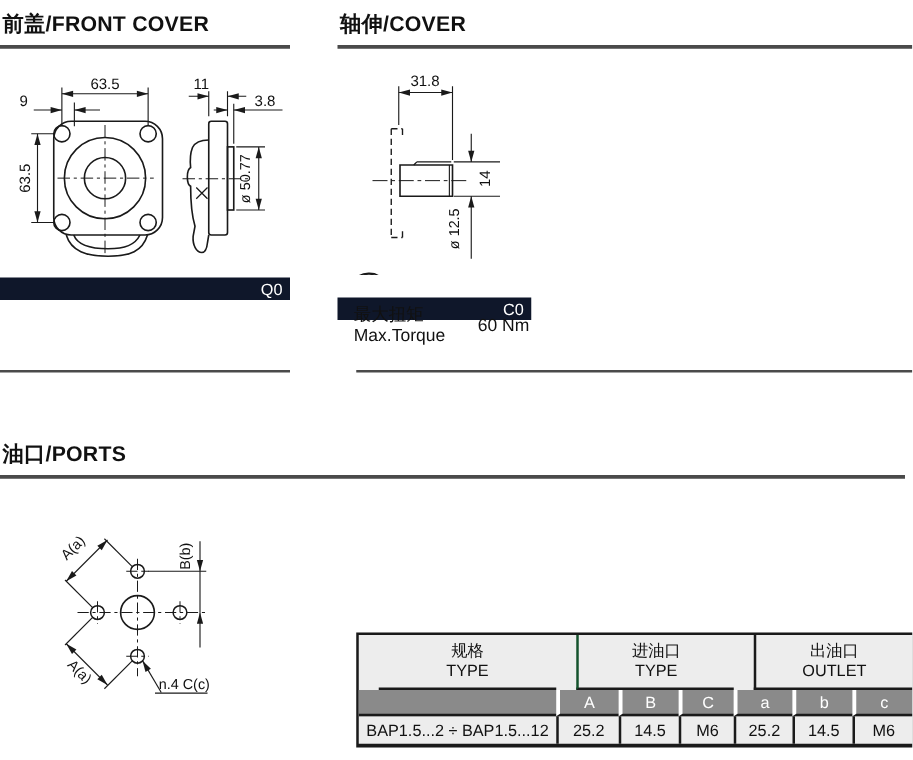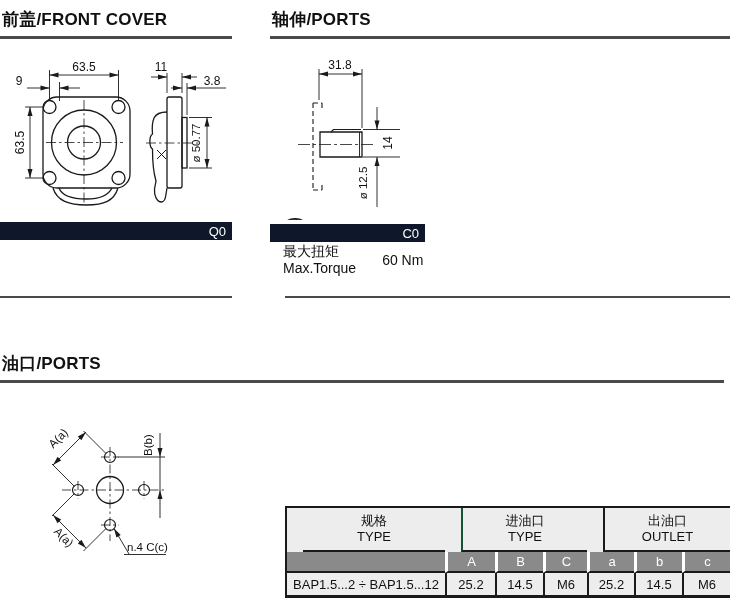--- a/index.html
+++ b/index.html
@@ -11,21 +11,21 @@
        border-bottom:3px solid #4a4a4a;padding:0 0 5px 2px;box-sizing:border-box;}
   #hdr-front{left:0;top:8px;width:232px;}
   #hdr-shafts{left:270px;top:8px;width:460px;}
   #hdr-ports{left:0;top:352px;width:724px;}
 
   
   .tagbar{position:absolute;height:18px;background:#0f172a;color:#fff;font-size:13px;
           display:flex;align-items:center;justify-content:flex-end;
           padding-right:6px;box-sizing:border-box;}
   #bar-q{left:0;top:222px;width:232px;}
-  #bar-c{left:270px;top:224px;width:155px;}
+  #bar-c{left:270px;top:238px;width:155px;}
   #bar-e{left:0;top:577px;width:232px;}
 
   
   .rule{position:absolute;height:2px;background:#4a4a4a;}
   #rule-left{left:0;top:296px;width:232px;}
   #rule-right{left:285px;top:296px;width:445px;}
 
   
   .torque{position:absolute;left:283px;top:243px;display:flex;align-items:center;
           gap:26px;font-size:14px;}
@@ -60,21 +60,21 @@
 
   <svg style="position:absolute;width:0;height:0" aria-hidden="true">
     <defs>
       <marker id="arr" viewBox="0 0 10 7" refX="9.5" refY="3.5" markerWidth="10" markerHeight="7" orient="auto-start-reverse" markerUnits="userSpaceOnUse">
         <path d="M0.5,1 L9.5,3.5 L0.5,6 Z" fill="#1a1a1a"></path>
       </marker>
     </defs>
   </svg>
 
   <div class="hdr" id="hdr-front">前盖/FRONT COVER</div>
-  <div class="hdr" id="hdr-shafts">轴伸/PORTS</div>
+  <div class="hdr" id="hdr-shafts">轴伸/COVER</div>
   <div class="hdr" id="hdr-ports">油口/PORTS</div>
 
   <svg id="svg-front" class="drw" viewBox="0 0 232 165">
     <g stroke="#1a1a1a" fill="none" stroke-width="1.3">
       <rect x="43" y="42" width="87" height="91" rx="14"></rect>
       <path d="M53,133 C57,146 69,150 86.5,150 C104,150 114,146 118,133"></path>
       <path d="M59,133 C62,141 73,144 86.5,144 C100,144 108,141 112,133"></path>
       <circle cx="49.5" cy="52" r="6.5"></circle>
       <circle cx="118.5" cy="52" r="6.5"></circle>
       <circle cx="49.5" cy="123" r="6.5"></circle>

